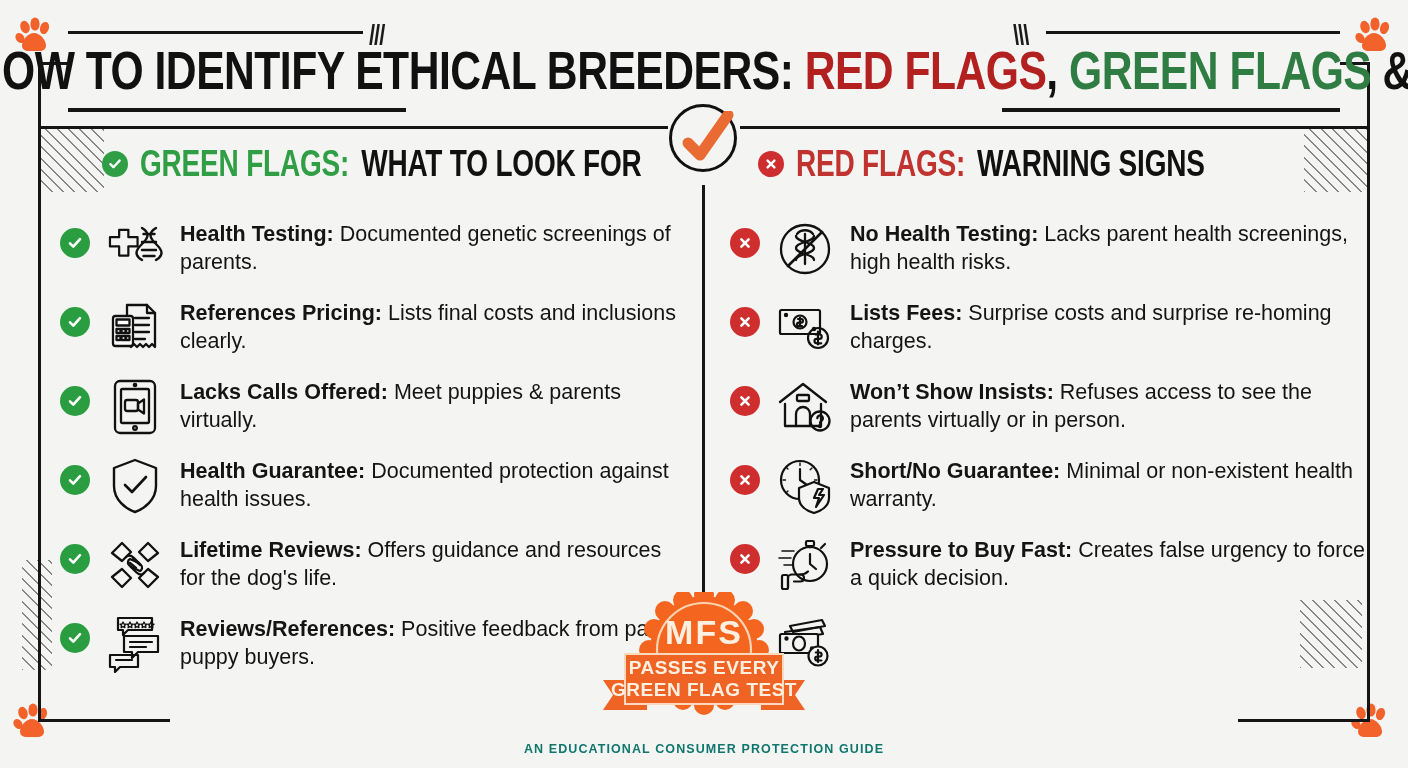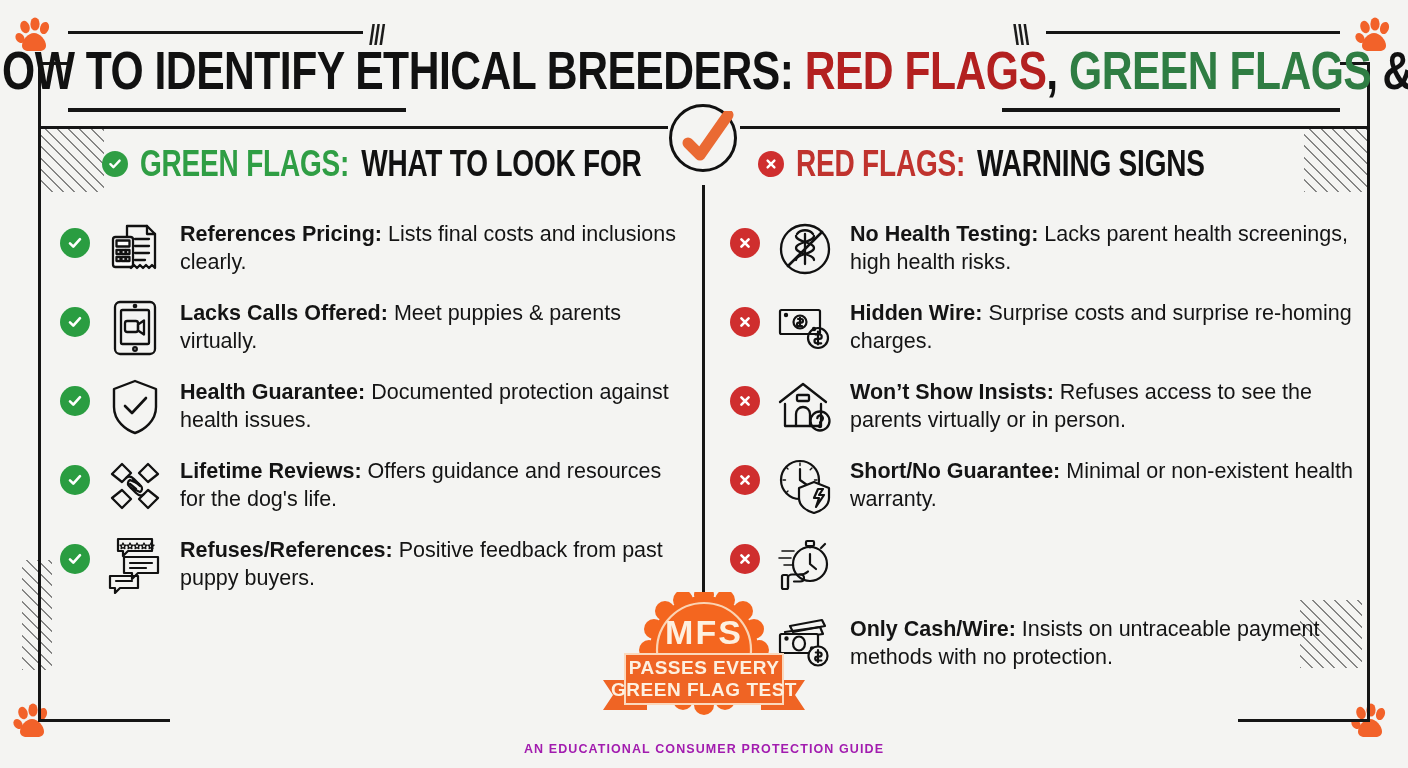--- a/index.html
+++ b/index.html
@@ -118,21 +118,21 @@
     font-family:"Liberation Sans",sans-serif;padding-top:6px;
   }
   .txt b{font-weight:700;}
 
   
   .seal{position:absolute;left:601px;top:592px;width:206px;height:132px;z-index:6;}
 
   
   .footer{
     position:absolute;left:0;right:0;top:742px;text-align:center;
-    font-size:12.5px;font-weight:700;letter-spacing:1.1px;color:#a21caf;
+    font-size:12.5px;font-weight:700;letter-spacing:1.1px;color:#0f766e;
     font-family:"Liberation Sans",sans-serif;
   }
 </style>
 </head>
 <body>
 
 <div class="stage">
 
   <div class="hatch tl"></div>
   <div class="hatch tr"></div>
@@ -217,20 +217,40 @@
         <svg width="16" height="16" viewBox="0 0 16 16">
             <path d="M3.4 8.2 L6.4 11.2 L12.6 4.6" fill="none" stroke="#fff" stroke-width="2.4" stroke-linecap="round" stroke-linejoin="round"></path>
           </svg>
       </span>
       <span class="tag-green">GREEN FLAGS:</span>
         <span class="tag-dark"> WHAT TO LOOK FOR</span>
     </div>
 
     <div class="items">
 
+      <div class="item">
+        <span class="bullet green">
+          <svg width="18" height="18" viewBox="0 0 18 18">
+              <path d="M4 9.3 L7.3 12.6 L14 5.2" fill="none" stroke="#fff" stroke-width="2.6" stroke-linecap="round" stroke-linejoin="round"></path>
+            </svg>
+        </span>
+        <span class="ico">
+          <svg width="58" height="54" viewBox="0 0 58 54">
+            <g fill="none" stroke="#111" stroke-width="2.4" stroke-linejoin="round" stroke-linecap="round">
+              <path d="M13 10h10V2h10v8h10v10H33v10H23V20H13z" transform="translate(-8,6) scale(0.92)"></path>
+              <path d="M36 6c10 6 4 12 0 16s-10 10 0 16"></path>
+              <path d="M50 6c-10 6-4 12 0 16s10 10 0 16"></path>
+              <path d="M37.5 12h11M36 20h14M36 28h14M37.5 34h11"></path>
+            </g>
+          </svg>
+        </span>
+        <span class="txt">
+          <b>Health Testing:</b><span> Documented genetic screenings of parents.</span>
+        </span>
+      </div>
 
       <div class="item">
         <span class="bullet green">
           <svg width="18" height="18" viewBox="0 0 18 18">
               <path d="M4 9.3 L7.3 12.6 L14 5.2" fill="none" stroke="#fff" stroke-width="2.6" stroke-linecap="round" stroke-linejoin="round"></path>
             </svg>
         </span>
         <span class="ico">
           <svg width="56" height="56" viewBox="0 0 56 56">
             <g fill="none" stroke="#111" stroke-width="2.3" stroke-linejoin="round" stroke-linecap="round">
@@ -337,21 +357,21 @@
                 <path d="M45 7l1 2 2 .2-1.5 1.4.4 2.1-1.9-1-1.9 1 .4-2.1L42 9.2l2-.2z"></path>
               </g>
               <path d="M18 21h34v16H32l-6 6v-6h-8z"></path>
               <path d="M24 27h22M24 32h16"></path>
               <path d="M4 40h28v12H14l-5 5v-5H4z"></path>
               <path d="M10 45h16"></path>
             </g>
           </svg>
         </span>
         <span class="txt">
-          <b>Refuses/References:</b><span> Positive feedback from past puppy buyers.</span>
+          <b>Reviews/References:</b><span> Positive feedback from past puppy buyers.</span>
         </span>
       </div>
 
     </div>
   </div>
 
   <div class="col right">
     <div class="col-head">
       <span class="head-badge red">
         <svg width="14" height="14" viewBox="0 0 14 14">
@@ -400,21 +420,21 @@
               <circle cx="24" cy="20" r="6.5"></circle>
               <path d="M24 15.5v9M22 17h3.2a1.8 1.8 0 010 3.6h-2.4a1.8 1.8 0 000 3.6H26"></path>
               <circle cx="10" cy="13" r="1.1" fill="#111"></circle>
               <circle cx="38" cy="27" r="1.1" fill="#111"></circle>
               <circle cx="42" cy="36" r="10"></circle>
               <path d="M42 29.5v13M39.5 32.5h4a2.2 2.2 0 010 4.4h-2.8a2.2 2.2 0 000 4.4h4.5"></path>
             </g>
           </svg>
         </span>
         <span class="txt">
-          <b>Hidden Wire:</b><span> Surprise costs and surprise re-homing charges.</span>
+          <b>Lists Fees:</b><span> Surprise costs and surprise re-homing charges.</span>
         </span>
       </div>
 
       <div class="item">
         <span class="bullet red">
           <svg width="16" height="16" viewBox="0 0 16 16">
               <path d="M4.4 4.4 L11.6 11.6 M11.6 4.4 L4.4 11.6" fill="none" stroke="#fff" stroke-width="2.6" stroke-linecap="round"></path>
             </svg>
         </span>
         <span class="ico">
@@ -475,20 +495,23 @@
               <path d="M45 11l4-4"></path>
               <g stroke-width="1.6">
                   <path d="M6 14h12M3 21h12M8 28h9"></path>
                 </g>
               <path d="M12 50v-9c0-2 2-3.5 4-3.5h8c3 0 6-1 8-3"></path>
               <path d="M24 37.5c2.5 0 4 1.5 4 3.5s-1.5 3.5-4 3.5h-6"></path>
               <rect x="6" y="38" width="6" height="14" rx="1.5"></rect>
             </g>
           </svg>
         </span>
+        <span class="txt">
+          <b>Pressure to Buy Fast:</b><span> Creates false urgency to force a quick decision.</span>
+        </span>
       </div>
 
       <div class="item">
         <span class="bullet red" style="visibility:hidden">
           <svg width="16" height="16" viewBox="0 0 16 16">
               <path d="M4.4 4.4 L11.6 11.6 M11.6 4.4 L4.4 11.6" fill="none" stroke="#fff" stroke-width="2.6" stroke-linecap="round"></path>
             </svg>
         </span>
         <span class="ico">
           <svg width="58" height="52" viewBox="0 0 58 52">
@@ -496,23 +519,20 @@
               <path d="M14 8 L46 2 l3 6 -32 6z"></path>
               <path d="M9 14 L44 9 l3 7 -35 5z"></path>
               <rect x="4" y="16" width="38" height="19" rx="1.5" fill="#f4f4f2"></rect>
               <ellipse cx="23" cy="25.5" rx="6" ry="7"></ellipse>
               <circle cx="10.5" cy="20.5" r="1.1" fill="#111"></circle>
               <circle cx="36" cy="30.5" r="1.1" fill="#111"></circle>
               <circle cx="42" cy="38" r="9.5" fill="#f4f4f2"></circle>
               <path d="M42 32v12M39.8 34.5h3.8a2 2 0 010 4h-2.4a2 2 0 000 4h4.2"></path>
             </g>
           </svg>
-        </span>
-        <span class="txt">
-          <b>Only Cash/Wire:</b><span> Insists on untraceable payment methods with no protection.</span>
         </span>
       </div>
 
     </div>
   </div>
 
   <div class="seal">
     <svg width="206" height="132" viewBox="0 0 206 132">
 
       <path d="M2 88 h44 v30 H2 l10-15z" fill="#ef6424"></path>

